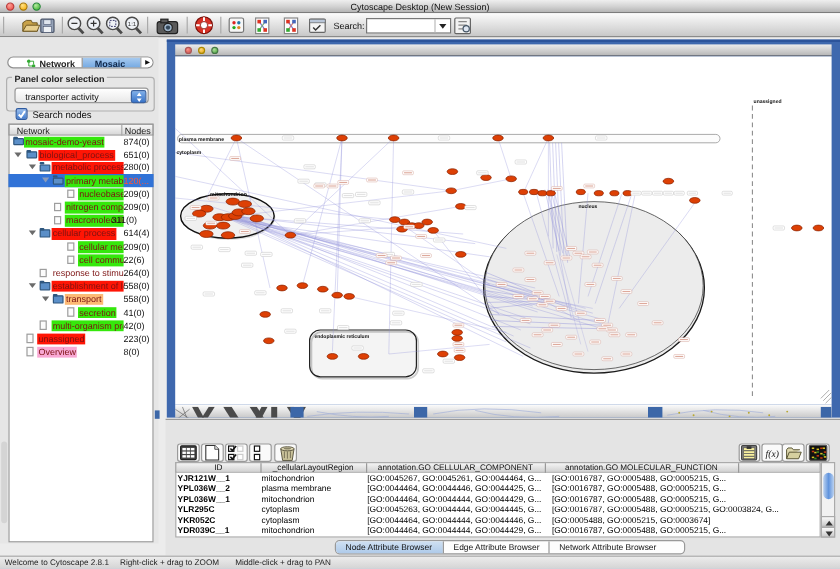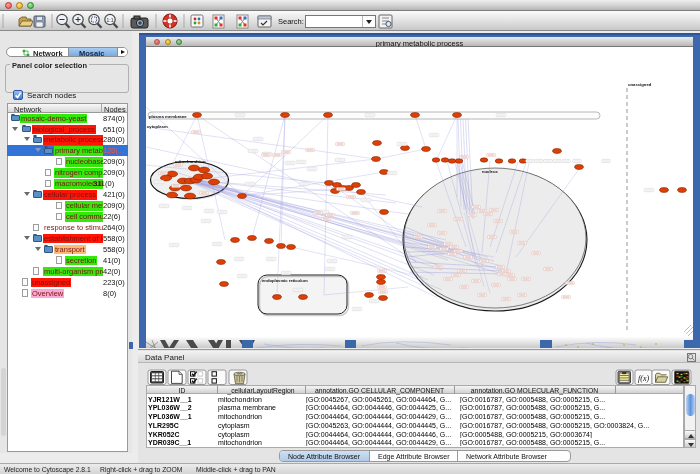--- a/index.html
+++ b/index.html
@@ -2,20 +2,21 @@
 <html><head><meta charset="utf-8"><style>
 * { margin:0; padding:0; box-sizing:border-box; }
 body { width:700px; height:474px; font-family:"Liberation Sans", sans-serif; position:relative; overflow:hidden; background:#ececec; }
 .abs { position:absolute; }
 </style></head><body>
 
 <div class="abs" style="left:0;top:0;width:700px;height:11px;background:linear-gradient(#efefef,#cfcfcf 60%,#b4b4b4);border-bottom:1px solid #7c7c7c">
   <div class="abs" style="left:5px;top:2px;width:7px;height:7px;border-radius:50%;background:radial-gradient(circle at 35% 30%,#ff9d95,#ec4d42);border:0.5px solid #b33"></div>
   <div class="abs" style="left:16px;top:2px;width:7px;height:7px;border-radius:50%;background:radial-gradient(circle at 35% 30%,#ffe082,#f6ab00);border:0.5px solid #a70"></div>
   <div class="abs" style="left:27px;top:2px;width:7px;height:7px;border-radius:50%;background:radial-gradient(circle at 35% 30%,#b5e8a0,#35b426);border:0.5px solid #283"></div>
+  <div class="abs" style="left:0;top:1px;width:700px;text-align:center;font-size:7.5px;color:#111">Cytoscape Desktop (New Session)</div>
 </div>
 
 <div class="abs" style="left:0;top:11px;width:700px;height:20px;background:linear-gradient(#fbfbfb,#d8d8d8 70%,#c8c8c8);border-bottom:1px solid #8a8a8a">
   <svg width="700" height="20" viewBox="0 0 700 20">
     <line x1="3" y1="3" x2="3" y2="17" stroke="#aaa"></line>
 
     <path d="M19 8 l3 -2 h4 l1 2 h4 v7 h-12 z" fill="#c8a24a" stroke="#6b5420" stroke-width="0.8"></path>
     <path d="M19 15 l3 -5 h11 l-2 5 z" fill="#e8cf8e" stroke="#6b5420" stroke-width="0.8"></path>
 
     <rect x="34" y="5" width="11" height="11" rx="1" fill="#96a3b8" stroke="#4a5468"></rect>
@@ -108,20 +109,27 @@
         <path d="M2 3.5 V6 H5 M6 4.5 V2 H3.5" stroke="#3a3" stroke-width="0.8" fill="none"></path>
       </svg>
     <span class="abs" style="left:26px;top:1px;font-size:7.5px;font-weight:bold;color:#222">Network</span>
     <span class="abs" style="left:72px;top:1px;font-size:7.5px;font-weight:bold;color:#10284a">Mosaic</span>
     <div class="abs" style="left:111px;top:0;width:11px;height:10px;background:#fff"></div>
     <div class="abs" style="left:114px;top:2.3px;width:0;height:0;border-top:2.8px solid transparent;border-bottom:2.8px solid transparent;border-left:4.5px solid #111"></div>
   </div>
 
   <div class="abs" style="left:5px;top:33px;width:124px;height:29px;border:1px solid #b0b0b0;border-radius:3px"></div>
   <span class="abs" style="left:10px;top:29.5px;font-size:7.5px;font-weight:bold;color:#222;background:#e6e6e6;padding:0 2px">Panel color selection</span>
+  <div class="abs" style="left:12px;top:42px;width:112px;height:13px;background:linear-gradient(#ffffff,#e9e9e9);border:1px solid #9a9a9a;border-radius:3px">
+    <span class="abs" style="left:8px;top:2px;font-size:7.5px;color:#111">transporter activity</span>
+    <div class="abs" style="right:1px;top:0.5px;width:13px;height:11px;background:linear-gradient(#7fb0ea,#3a74c8);border-radius:2px;border:0.5px solid #3a62a0">
+      <div class="abs" style="left:3.5px;top:1.5px;width:0;height:0;border-left:2.8px solid transparent;border-right:2.8px solid transparent;border-bottom:3.2px solid #fff"></div>
+      <div class="abs" style="left:3.5px;top:6.5px;width:0;height:0;border-left:2.8px solid transparent;border-right:2.8px solid transparent;border-top:3.2px solid #fff"></div>
+    </div>
+  </div>
   <div class="abs" style="left:13px;top:59px;width:10px;height:10px;background:linear-gradient(#9cc0ee,#417bd0);border:1px solid #2d5aa0;border-radius:2px">
     <svg width="8" height="8" viewBox="0 0 10 10" style="display:block">
         <path d="M2 5.5 l2.4 2.6 L8.4 2" stroke="#fff" stroke-width="2" fill="none"></path>
       </svg>
   </div>
   <span class="abs" style="left:27px;top:60px;font-size:8px;color:#111">Search nodes</span>
 </div>
 
 <div class="abs" style="left:1px;top:368px;width:5px;height:68px;background:#d4d4d4;border-radius:2.5px"></div>
 <div class="abs" style="left:7px;top:103px;width:121px;height:349px;background:#fff;border:1px solid #999"></div>
@@ -156,21 +164,21 @@
 <div style="position:absolute;left:45px;top:168.8px;width:6px;height:7.5px;background:#fcfcfc;border:0.5px solid #9d9d9d"></div>
 <span style="position:absolute;left:54px;top:168.2px;font-size:7.5px;color:#7c1212;background:#35e80c;white-space:nowrap;overflow:hidden;max-width:49px;display:inline-block;padding:0 1px 0.5px 1px">nitrogen compo</span>
 <span style="position:absolute;left:103px;top:168.2px;font-size:7.5px;color:#111">209(0)</span>
 <div style="position:absolute;left:45px;top:179.7px;width:6px;height:7.5px;background:#fcfcfc;border:0.5px solid #9d9d9d"></div>
 <span style="position:absolute;left:54px;top:179.2px;font-size:7.5px;color:#7c1212;background:#35e80c;white-space:nowrap;overflow:hidden;max-width:49px;display:inline-block;padding:0 1px 0.5px 1px">macromolecule</span>
 <span style="position:absolute;left:93px;top:179.2px;font-size:7.5px;color:#111">311(0)</span>
 <div style="position:absolute;left:24px;top:192.1px;width:0;height:0;border-left:3.2px solid transparent;border-right:3.2px solid transparent;border-top:4.5px solid #6b6b6b"></div>
 <div style="position:absolute;left:33px;top:191.3px;width:8.5px;height:6.5px;background:#5b8fc8;border:0.5px solid #2e567e;border-radius:1px"></div>
 <div style="position:absolute;left:33px;top:190.1px;width:4px;height:2px;background:#5b8fc8;border:0.5px solid #2e567e;border-radius:1px"></div>
 <span style="position:absolute;left:43px;top:190.1px;font-size:7.5px;color:#7c1212;background:#ff1505;white-space:nowrap;overflow:hidden;max-width:60px;display:inline-block;padding:0 1px 0.5px 1px">cellular process</span>
-<span style="position:absolute;left:103px;top:190.1px;font-size:7.5px;color:#111">421(0)</span>
+<span style="position:absolute;left:103px;top:190.1px;font-size:7.5px;color:#111">614(4)</span>
 <div style="position:absolute;left:56px;top:201.6px;width:6px;height:7.5px;background:#fcfcfc;border:0.5px solid #9d9d9d"></div>
 <span style="position:absolute;left:65px;top:201.1px;font-size:7.5px;color:#7c1212;background:#35e80c;white-space:nowrap;overflow:hidden;max-width:38px;display:inline-block;padding:0 1px 0.5px 1px">cellular metabo</span>
 <span style="position:absolute;left:103px;top:201.1px;font-size:7.5px;color:#111">209(0)</span>
 <div style="position:absolute;left:56px;top:212.6px;width:6px;height:7.5px;background:#fcfcfc;border:0.5px solid #9d9d9d"></div>
 <span style="position:absolute;left:65px;top:212.1px;font-size:7.5px;color:#7c1212;background:#35e80c;white-space:nowrap;overflow:hidden;max-width:38px;display:inline-block;padding:0 1px 0.5px 1px">cell communica</span>
 <span style="position:absolute;left:103px;top:212.1px;font-size:7.5px;color:#111">22(6)</span>
 <div style="position:absolute;left:33px;top:223.5px;width:6px;height:7.5px;background:#fcfcfc;border:0.5px solid #9d9d9d"></div>
 <span style="position:absolute;left:43px;top:223.0px;font-size:7.5px;color:#7c1212;background:transparent;white-space:nowrap;overflow:hidden;max-width:60px;display:inline-block;padding:0 1px 0.5px 1px">response to stimu</span>
 <span style="position:absolute;left:103px;top:223.0px;font-size:7.5px;color:#111">264(0)</span>
 <div style="position:absolute;left:24px;top:235.9px;width:0;height:0;border-left:3.2px solid transparent;border-right:3.2px solid transparent;border-top:4.5px solid #6b6b6b"></div>
@@ -195,21 +203,20 @@
 <div style="position:absolute;left:22px;top:289.2px;width:6px;height:7.5px;background:#fcfcfc;border:0.5px solid #9d9d9d"></div>
 <span style="position:absolute;left:31px;top:288.7px;font-size:7.5px;color:#7c1212;background:#f9a8d4;white-space:nowrap;overflow:hidden;max-width:72px;display:inline-block;padding:0 1px 0.5px 1px">Overview</span>
 <span style="position:absolute;left:103px;top:288.7px;font-size:7.5px;color:#111">8(0)</span>
 
 <div class="abs" style="left:139px;top:33px;width:561px;height:315px;background:#3e68ae"></div>
 <div class="abs" style="left:139px;top:33px;width:561px;height:2px;background:#2c549b"></div>
 <div class="abs" style="left:146px;top:37px;width:547px;height:10px;background:linear-gradient(#ececec,#b8b8b8);border-bottom:1px solid #777">
   <div class="abs" style="left:8px;top:2.2px;width:6px;height:6px;border-radius:50%;background:radial-gradient(circle at 35% 30%,#f8968d,#d6453c);border:0.5px solid #a55"></div>
   <div class="abs" style="left:19px;top:2.2px;width:6px;height:6px;border-radius:50%;background:radial-gradient(circle at 35% 30%,#fcd97e,#e8a30c);border:0.5px solid #a80"></div>
   <div class="abs" style="left:30px;top:2.2px;width:6px;height:6px;border-radius:50%;background:radial-gradient(circle at 35% 30%,#aede9a,#46a83a);border:0.5px solid #474"></div>
-  <div class="abs" style="left:0;top:1.5px;width:547px;text-align:center;font-size:7.5px;color:#111">primary metabolic process</div>
 </div>
 <svg id="net" width="547" height="290" viewBox="0 0 547 290" style="position:absolute;left:146px;top:47px;background:#ffffff">
 <ellipse cx="349" cy="193" rx="92" ry="71" fill="#ececec" stroke="#1a1a1a" stroke-width="1.1"></ellipse>
 <ellipse cx="349" cy="191" rx="91" ry="70" fill="#ececec" stroke="#333" stroke-width="0.6"></ellipse>
 <ellipse cx="44.5" cy="134" rx="39" ry="19" fill="#00000022"></ellipse>
     <ellipse cx="43.5" cy="133" rx="39" ry="18.5" fill="#f0f0f0" stroke="#111" stroke-width="1.2"></ellipse>
 <rect x="112" y="228" width="89" height="39" rx="9" fill="#f4f4f4" stroke="#222" stroke-width="1"></rect>
 <rect x="113.5" y="229.5" width="89" height="39" rx="9" fill="none" stroke="#00000033" stroke-width="1.5"></rect>
 <rect x="2" y="65" width="452" height="7" rx="3.5" fill="#fcfcfc" stroke="#9a9a9a" stroke-width="0.7"></rect>
 <line x1="481" y1="41" x2="481" y2="283" stroke="#8a8a8a" stroke-width="0.9" stroke-dasharray="4 3"></line>
@@ -604,28 +611,20 @@
         <circle cx="478" cy="5" r="0.8"></circle>
         <circle cx="495" cy="7" r="0.8"></circle>
         <circle cx="510" cy="4" r="0.8"></circle>
       </g>
   </svg>
 </div>
 
 <div class="abs" style="left:129px;top:342px;width:4px;height:7px;background:#3c67a8"></div>
 
 <div class="abs" style="left:138px;top:349px;width:562px;height:114px;background:#e4e4e4;border-top:1px solid #9a9a9a">
-  <div class="abs" style="left:0;top:1px;width:562px;height:12px;background:linear-gradient(#f2f2f2,#d7d7d7);border-bottom:1px solid #b8b8b8">
-    <span class="abs" style="left:7px;top:2px;font-size:8px;color:#222">Data Panel</span>
-    <svg class="abs" style="right:4px;top:2px" width="9" height="9">
-        <rect x="0.5" y="0.5" width="8" height="8" fill="none" stroke="#777"></rect>
-        <circle cx="3.6" cy="3.6" r="2.2" fill="none" stroke="#777"></circle>
-        <line x1="5.2" y1="5.2" x2="7.5" y2="7.5" stroke="#777"></line>
-      </svg>
-  </div>
   <svg class="abs" style="left:0;top:13px" width="562" height="24">
 
     <g>
       <rect x="10" y="7" width="18" height="14.5" rx="2" fill="#fafafa" stroke="#9a9a9a"></rect>
       <rect x="30" y="7" width="18" height="14.5" rx="2" fill="#fafafa" stroke="#9a9a9a"></rect>
       <rect x="50" y="7" width="18" height="14.5" rx="2" fill="#fafafa" stroke="#9a9a9a"></rect>
       <rect x="70" y="7" width="18" height="14.5" rx="2" fill="#fafafa" stroke="#9a9a9a"></rect>
       <rect x="91" y="7" width="18" height="14.5" rx="2" fill="#fafafa" stroke="#9a9a9a"></rect>
     </g>
     <g transform="translate(12.5,8.5)">

